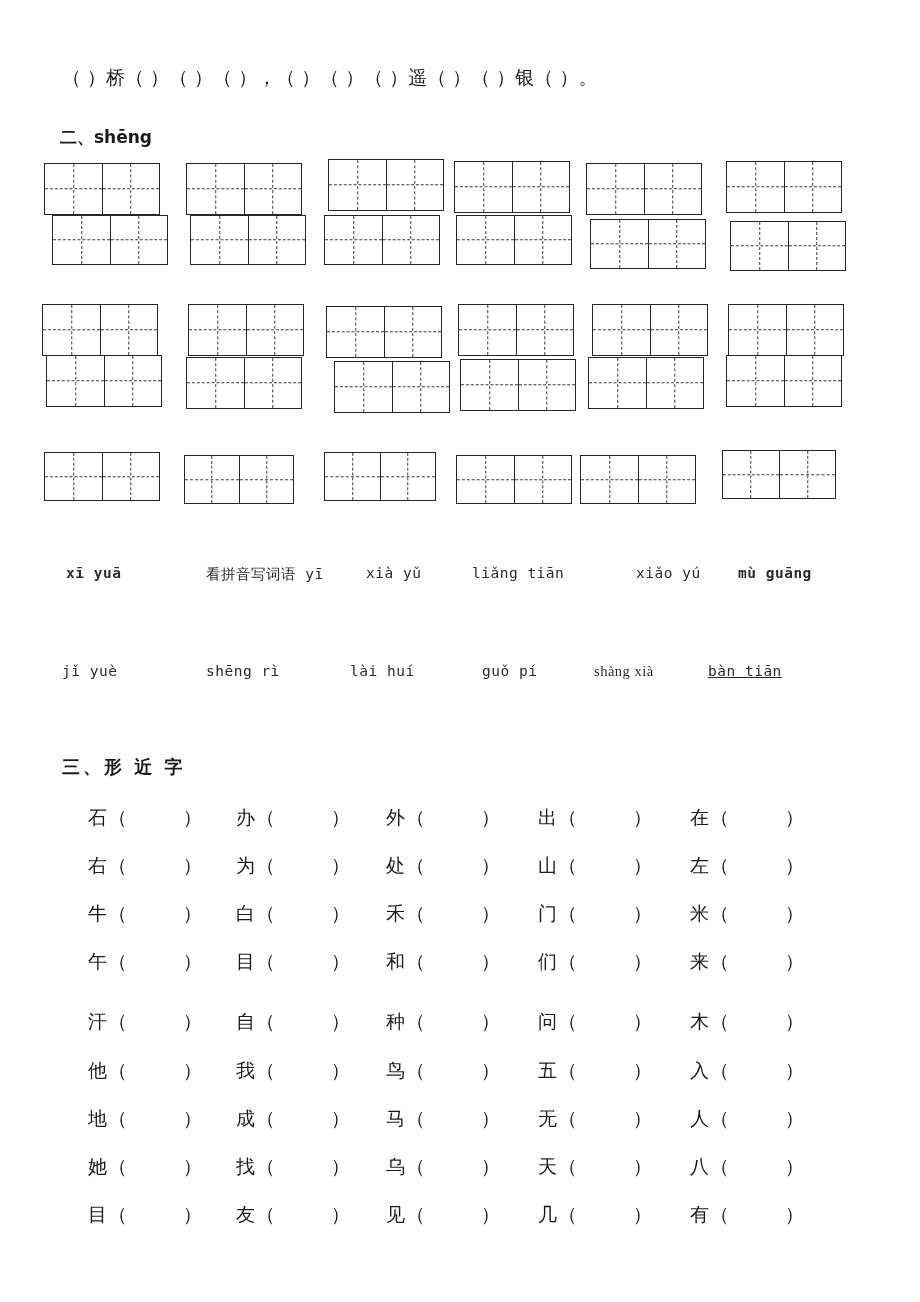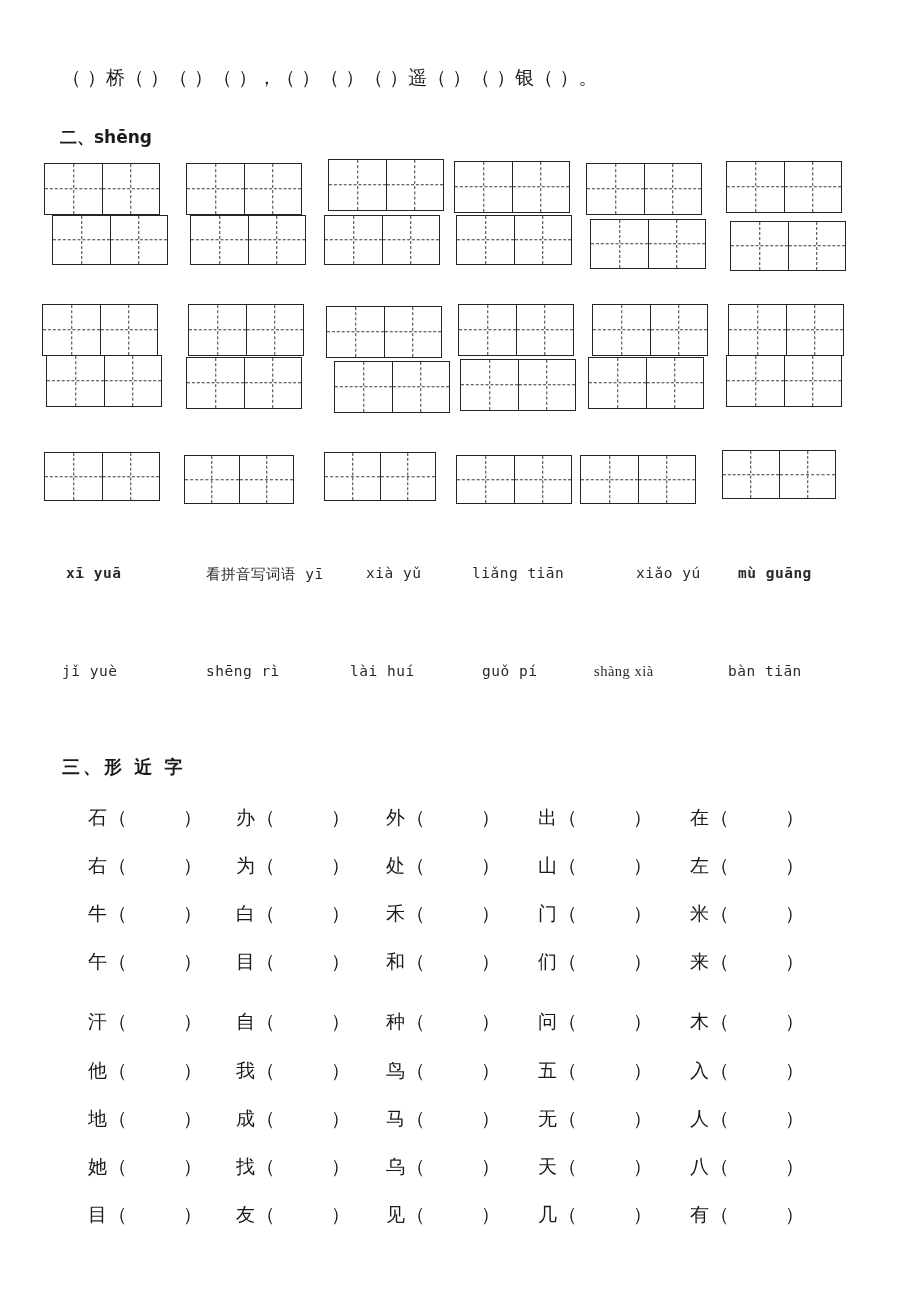--- a/index.html
+++ b/index.html
@@ -260,21 +260,21 @@
       <div class="pinyin" style="left: 472px; top: 565px;">liǎng tiān</div>
       <div class="pinyin" style="left: 624px; top: 565px; margin-left: 12px;">xiǎo yú</div>
       <div class="pinyin" style="left: 738px; top: 565px; font-weight: bold;">mù guāng</div>
     </div>
   <div id="pinyin-row-2">
       <div class="pinyin" style="left: 62px; top: 663px;">jǐ yuè</div>
       <div class="pinyin" style="left: 206px; top: 663px; text-align: center;">shēng rì</div>
       <div class="pinyin" style="left: 350px; top: 663px;">lài huí</div>
       <div class="pinyin" style="left: 482px; top: 663px;">guǒ pí</div>
       <div class="pinyin" style="left: 594px; top: 663px; font-family: Liberation Serif, serif;">shàng xià</div>
-      <div class="pinyin" style="left: 728px; top: 663px;">bàn tiān</div>
+      <div class="pinyin" style="left: 708px; top: 663px; text-decoration: underline;">bàn tiān</div>
     </div>
 
   <div class="sec-head" id="sec3-head">三、形 近 字</div>
 
   <div id="char-table">
       <div class="char-row" style="top: 804px;">
         <div class="char-item" style="left: 88px;"><span class="ch">石</span><span class="paren-open">（</span><span class="blank"></span><span>）</span></div>
         <div class="char-item" style="left: 236px;"><span class="ch">办</span><span class="paren-open">（</span><span class="blank"></span><span>）</span></div>
         <div class="char-item" style="left: 386px;"><span class="ch">外</span><span class="paren-open">（</span><span class="blank"></span><span>）</span></div>
         <div class="char-item" style="left: 538px;"><span class="ch">出</span><span class="paren-open">（</span><span class="blank"></span><span>）</span></div>

